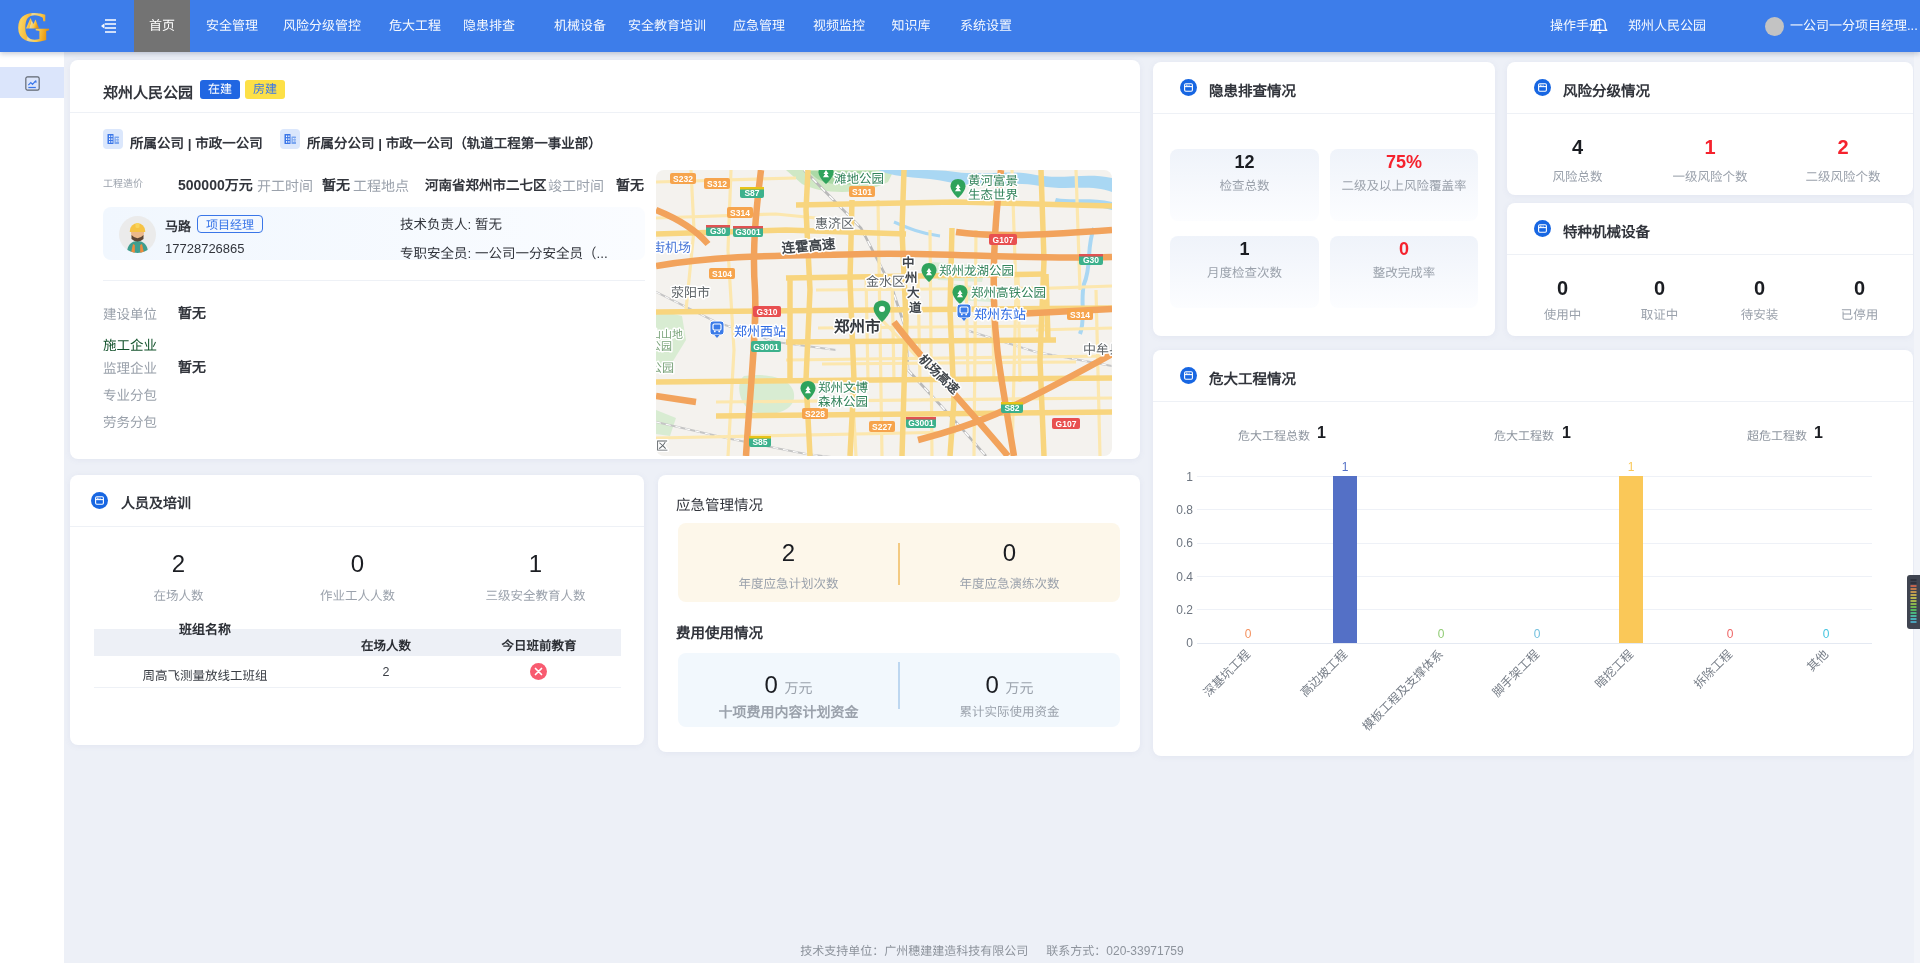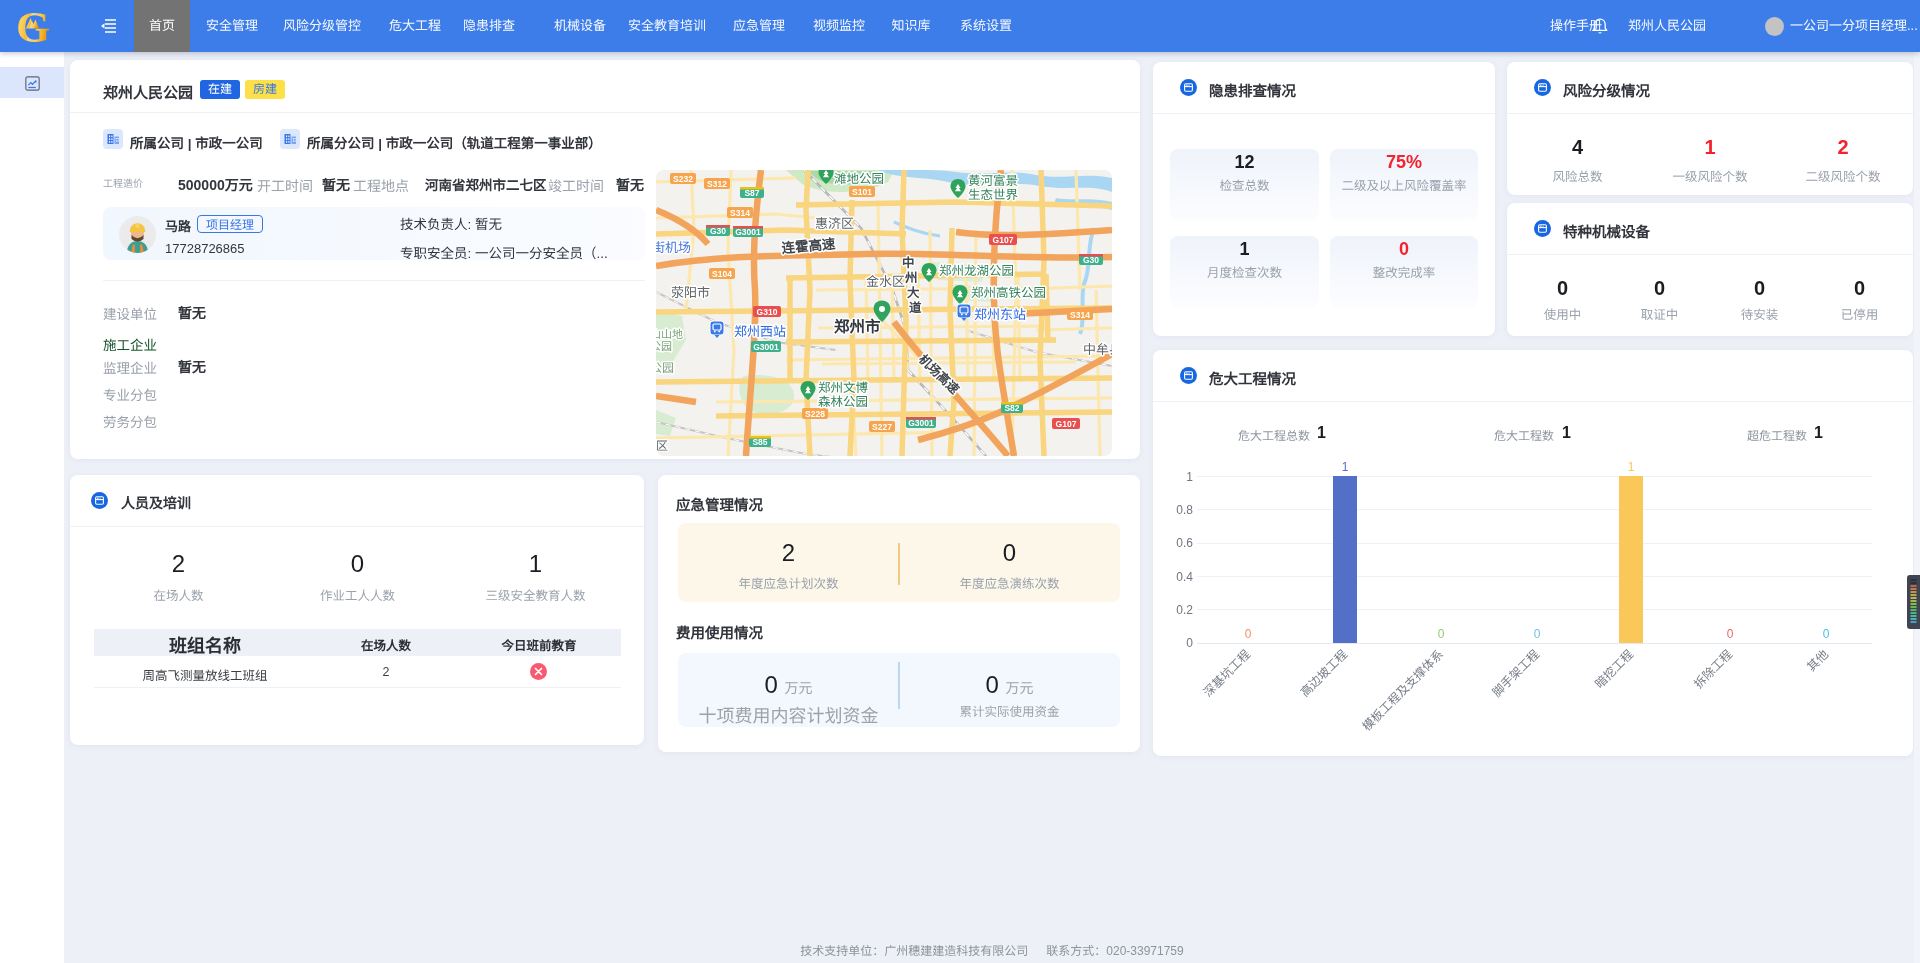--- a/index.html
+++ b/index.html
@@ -513,45 +513,45 @@
     </svg>
   <div class="ctit" style="left:51px;font-size:14px">人员及培训</div>
   <div class="abs ctr" style="left:36px;top:75px;width:145px;font-size:24px;color:#1b1d22;">2</div>
   <div class="abs ctr statlab" style="left:36px;top:110px;width:145px;font-size:12.5px;">在场人数</div>
   <div class="abs ctr" style="left:215px;top:75px;width:145px;font-size:24px;color:#1b1d22;">0</div>
   <div class="abs ctr statlab" style="left:215px;top:110px;width:145px;font-size:12.5px;">作业工人人数</div>
   <div class="abs ctr" style="left:393px;top:75px;width:145px;font-size:24px;color:#1b1d22;">1</div>
   <div class="abs ctr statlab" style="left:393px;top:110px;width:145px;font-size:12.5px;">三级安全教育人数</div>
 
   <div class="abs" style="left:24px;top:154px;width:527px;height:27px;background:#edf0f6;"></div>
-  <div class="abs ctr" style="left:60px;top:156px;width:150px;font-size:18px;font-weight:bold;color:#2b2e34;">班组名称</div>
+  <div class="abs ctr" style="left:60px;top:144px;width:150px;font-size:13px;font-weight:bold;color:#2b2e34;">班组名称</div>
   <div class="abs ctr" style="left:241px;top:160px;width:150px;font-size:12.5px;font-weight:bold;color:#2b2e34;">在场人数</div>
   <div class="abs ctr" style="left:394px;top:160px;width:150px;font-size:12.5px;font-weight:bold;color:#2b2e34;">今日班前教育</div>
   <div class="abs ctr" style="left:60px;top:190px;width:150px;font-size:12.5px;color:#3a3e45;">周高飞测量放线工班组</div>
   <div class="abs ctr" style="left:241px;top:190px;width:150px;font-size:12.5px;color:#3a3e45;">2</div>
   <svg class="abs" style="left:460px;top:188px" width="17" height="17" viewBox="0 0 17 17">
     <circle cx="8.5" cy="8.5" r="8.5" fill="#f85b70"></circle>
     <path d="M5.5 5.5 L11.5 11.5 M11.5 5.5 L5.5 11.5" stroke="#fff" stroke-width="1.7" stroke-linecap="round"></path>
   </svg>
   <div class="abs" style="left:24px;top:212px;width:527px;height:1px;background:#eef1f6;"></div>
 </div>
 
 <div class="card" style="left:658px;top:475px;width:482px;height:277px;">
-  <div class="abs" style="left:18px;top:18px;font-size:14.5px;font-weight:bold;color:#32353c;">应急管理情况</div>
+  <div class="abs" style="left:18px;top:18px;font-size:14.5px;font-weight:normal;color:#32353c;">应急管理情况</div>
   <div class="abs" style="left:20px;top:48px;width:442px;height:79px;border-radius:8px;background:#fdf7ea;"></div>
   <div class="abs" style="left:240px;top:68px;width:2px;height:42px;background:#f3ca82;"></div>
   <div class="abs ctr" style="left:20px;top:64px;width:221px;font-size:24px;color:#1b1d22;">2</div>
   <div class="abs ctr" style="left:20px;top:98px;width:221px;font-size:12.5px;color:#9ba2ac;">年度应急计划次数</div>
   <div class="abs ctr" style="left:241px;top:64px;width:221px;font-size:24px;color:#1b1d22;">0</div>
   <div class="abs ctr" style="left:241px;top:98px;width:221px;font-size:12.5px;color:#9ba2ac;">年度应急演练次数</div>
   <div class="abs" style="left:18px;top:146px;font-size:14.5px;font-weight:bold;color:#32353c;">费用使用情况</div>
   <div class="abs" style="left:20px;top:178px;width:442px;height:74px;border-radius:8px;background:#f2f8fd;"></div>
   <div class="abs" style="left:240px;top:187px;width:2px;height:47px;background:#bdd7f0;"></div>
   <div class="abs ctr" style="left:20px;top:196px;width:221px;font-size:24px;color:#1b1d22;">0 <span style="font-size:14px;color:#9ba2ac;">万元</span></div>
-  <div class="abs ctr" style="left:20px;top:226px;width:221px;font-size:18px;color:#9ba2ac;">十项费用内容计划资金</div>
+  <div class="abs ctr" style="left:20px;top:226px;width:221px;font-size:14px;color:#9ba2ac;font-weight:bold;">十项费用内容计划资金</div>
   <div class="abs ctr" style="left:241px;top:196px;width:221px;font-size:24px;color:#1b1d22;">0 <span style="font-size:14px;color:#9ba2ac;">万元</span></div>
   <div class="abs ctr" style="left:241px;top:226px;width:221px;font-size:12.5px;color:#9ba2ac;">累计实际使用资金</div>
 </div>
 
 <div class="abs" style="left:0;top:941px;width:1984px;text-align:center;font-size:12px;color:#8d939c;">技术支持单位：广州穗建建造科技有限公司<span style="margin-left:18px">联系方式：020-33971759</span></div>
 
 <div class="abs" style="left:1914px;top:52px;width:6px;height:911px;background:#f2f4f9;"></div>
 
 <svg class="abs" style="left:1907px;top:575px" width="13" height="54" viewBox="0 0 13 54">
   <rect x="0" y="0" width="15" height="54" rx="3" fill="#3f4450"></rect>

